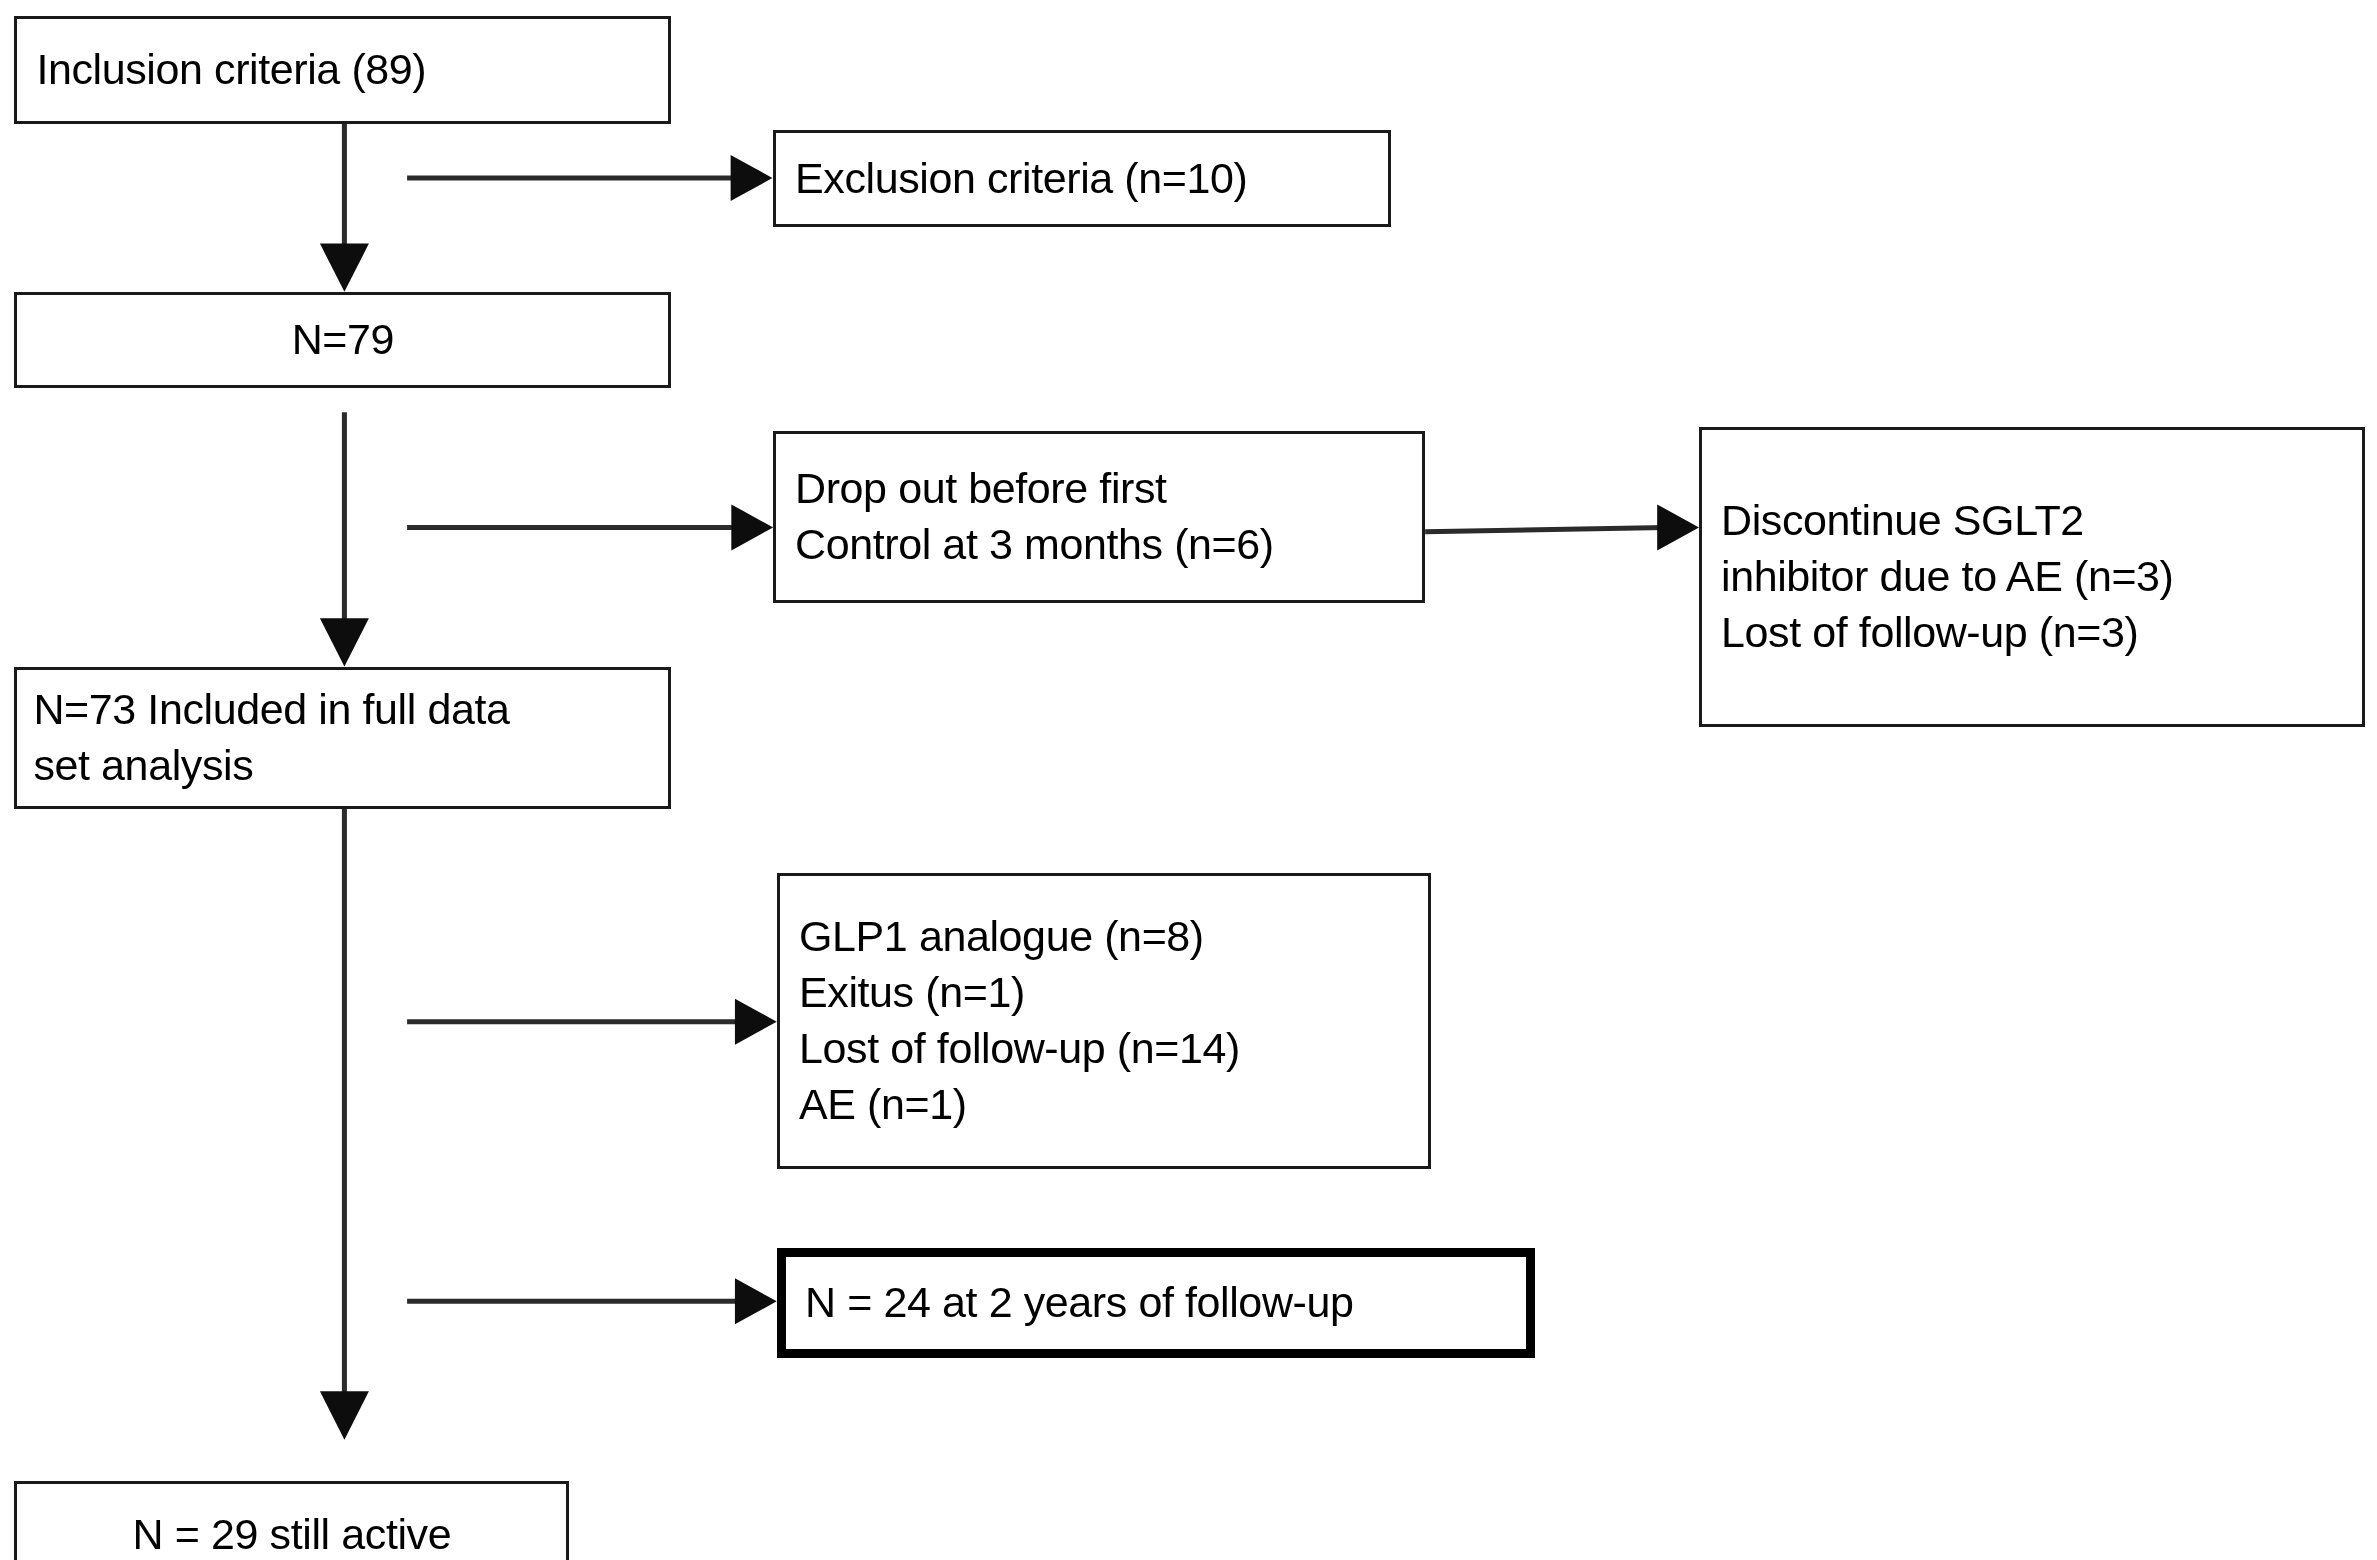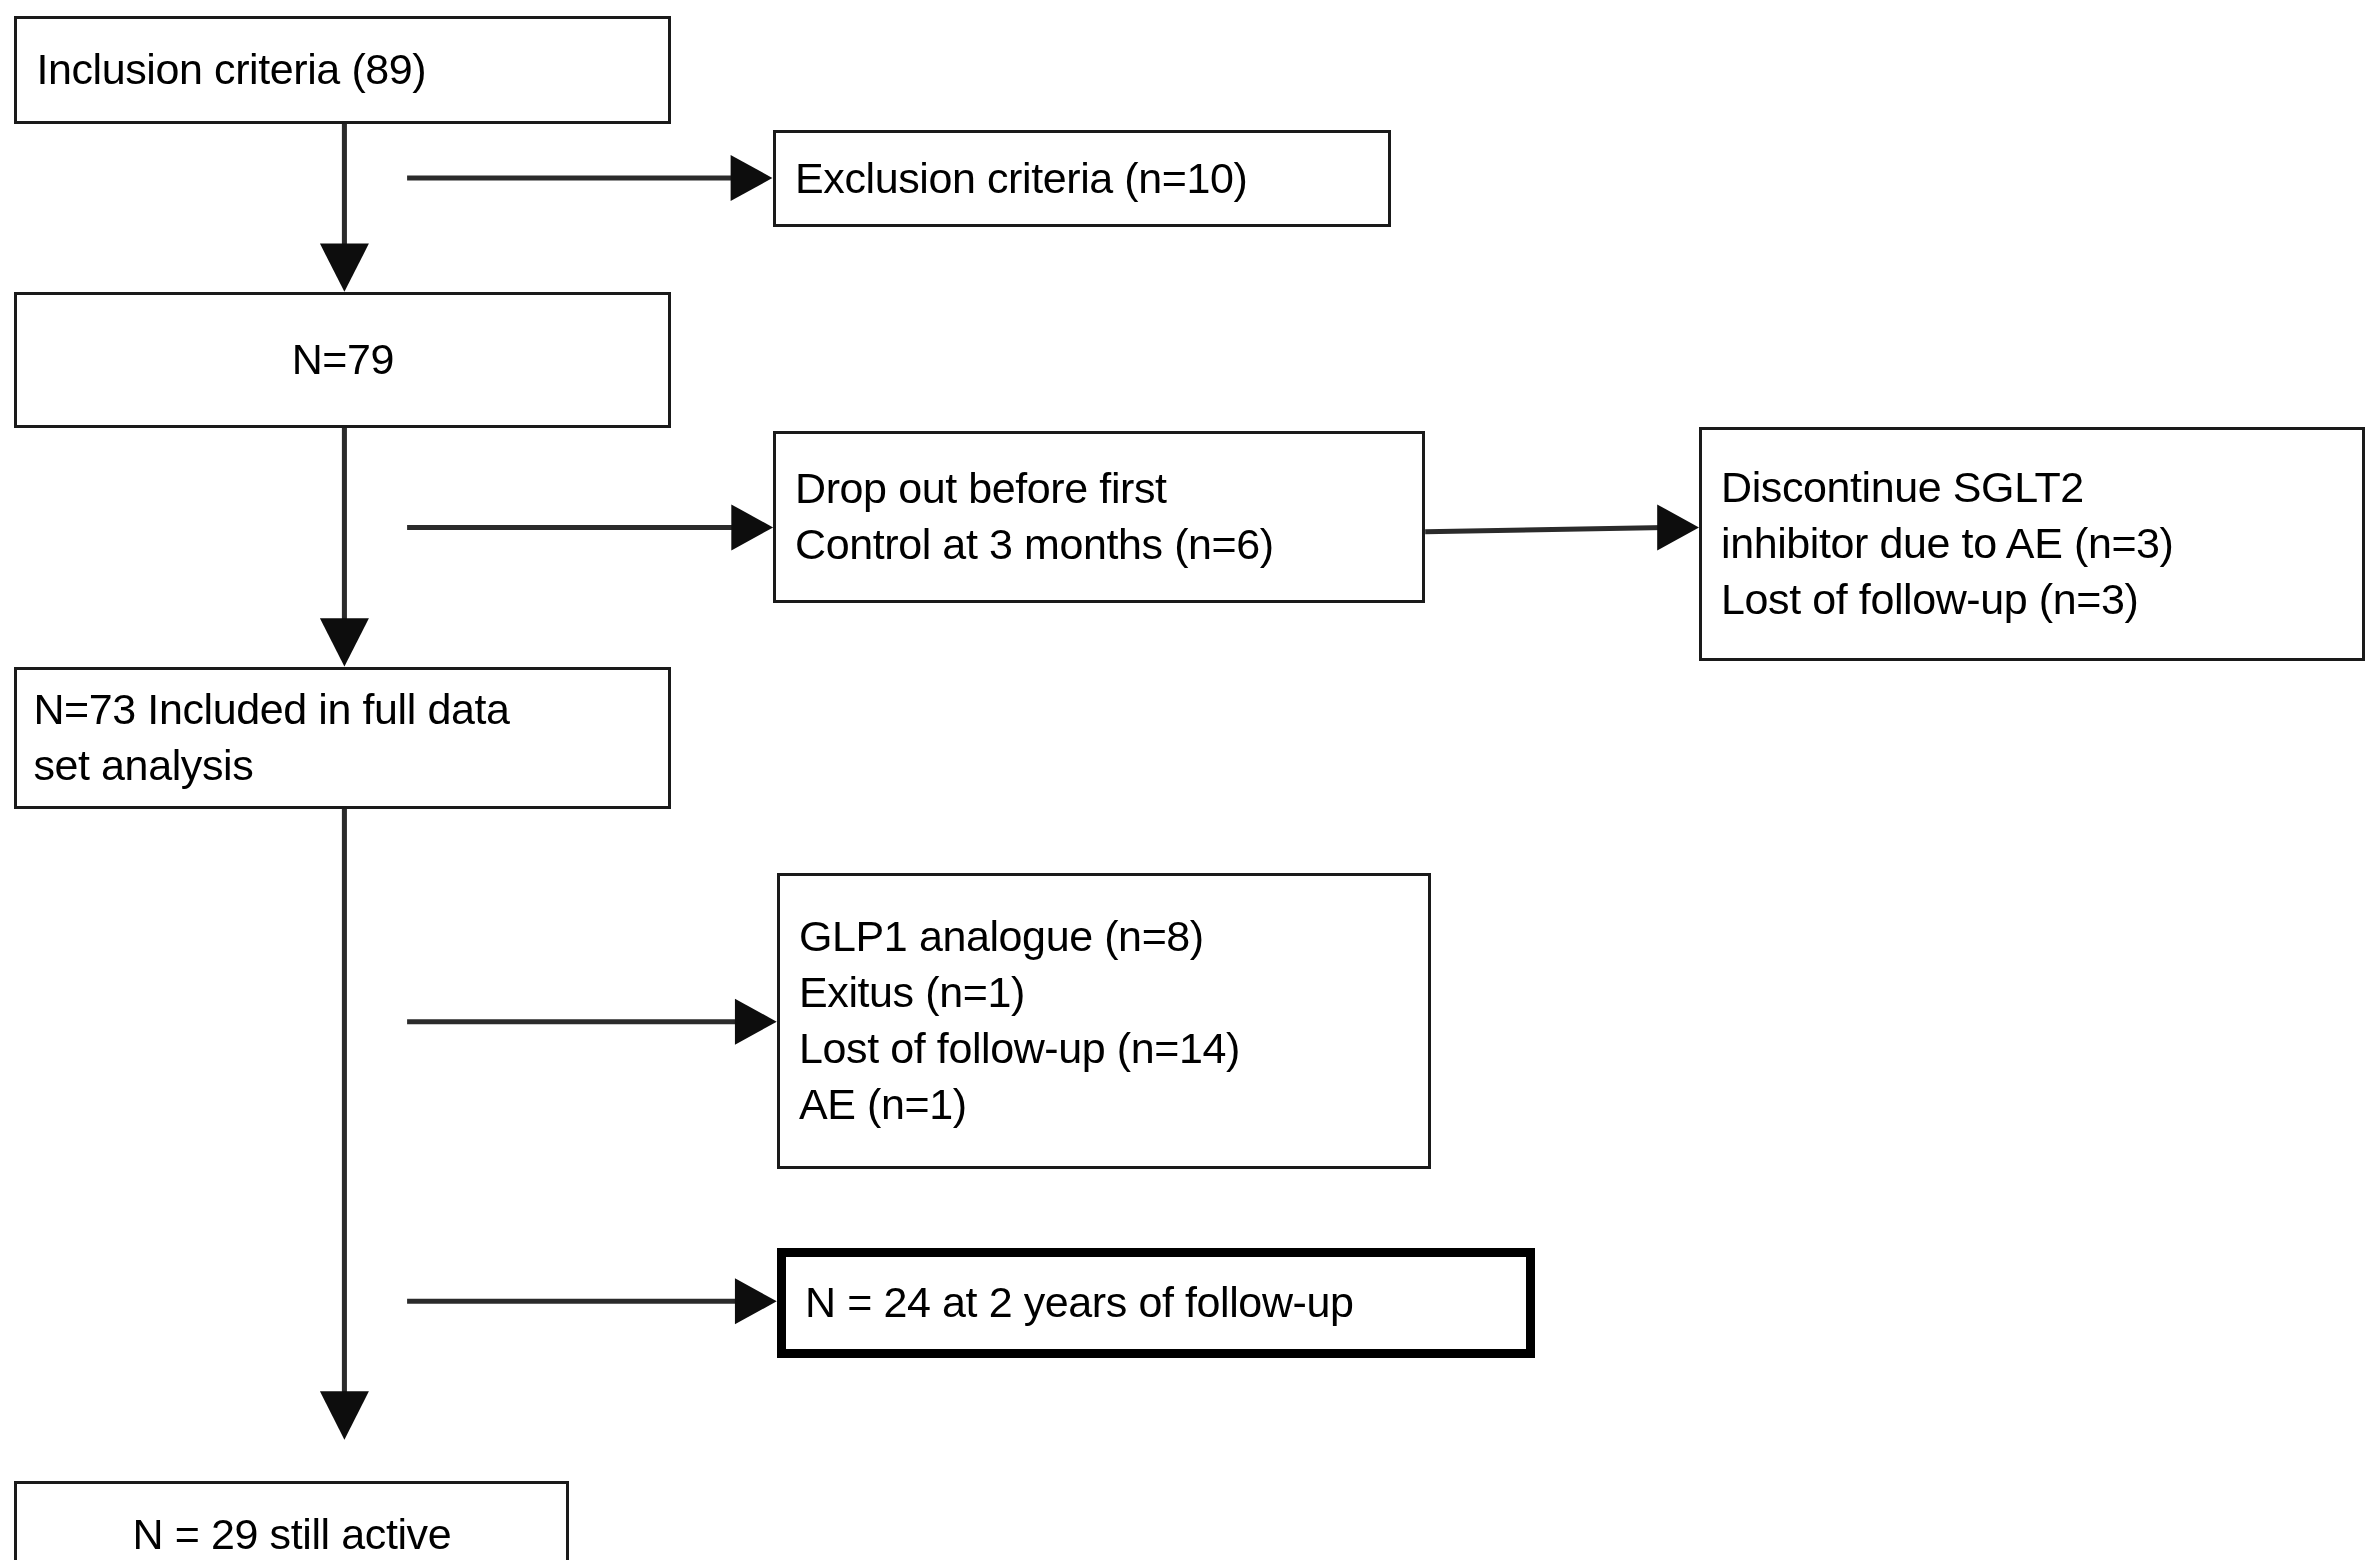--- a/index.html
+++ b/index.html
@@ -107,21 +107,21 @@
     <g>
       <line x1="565" y1="1806" x2="1031" y2="1806"></line>
       <polygon points="1078,1806 1020,1774 1020,1838"></polygon>
     </g>
   </svg>
 
   <div class="node left-text" style="left:14.4px; top:16px; width:657px; height:108px;">
     <span class="line">Inclusion criteria (89)</span>
   </div>
 
-  <div class="node center-text" style="left:14.4px; top:292px; width:657px; height:136px;">
+  <div class="node center-text" style="left:14.4px; top:292px; width:657px; height:96px;">
     <span class="line">N=79</span>
   </div>
 
   <div class="node left-text" style="left:14.4px; top:667px; width:657px; height:142px;padding-left:16px;">
     <span class="line">N=73 Included in full data</span>
     <span class="line">set analysis</span>
   </div>
 
   <div class="node center-text" style="left:14.4px; top:1481px; width:555px; height:108px;">
     <span class="line">N = 29 still active</span>
@@ -140,20 +140,20 @@
     <span class="line">GLP1 analogue (n=8)</span>
     <span class="line">Exitus (n=1)</span>
     <span class="line">Lost of follow-up (n=14)</span>
     <span class="line">AE (n=1)</span>
   </div>
 
   <div class="node left-text emphasis" style="left:777px; top:1248px; width:758px; height:110px;">
     <span class="line">N = 24 at 2 years of follow-up</span>
   </div>
 
-  <div class="node left-text" style="left:1699px; top:427px; width:666px; height:234px;">
+  <div class="node left-text" style="left:1699px; top:427px; width:666px; height:300px;">
     <span class="line">Discontinue SGLT2</span>
     <span class="line">inhibitor due to AE (n=3)</span>
     <span class="line">Lost of follow-up (n=3)</span>
   </div>
 
 </div>
 
 
 </body></html>

